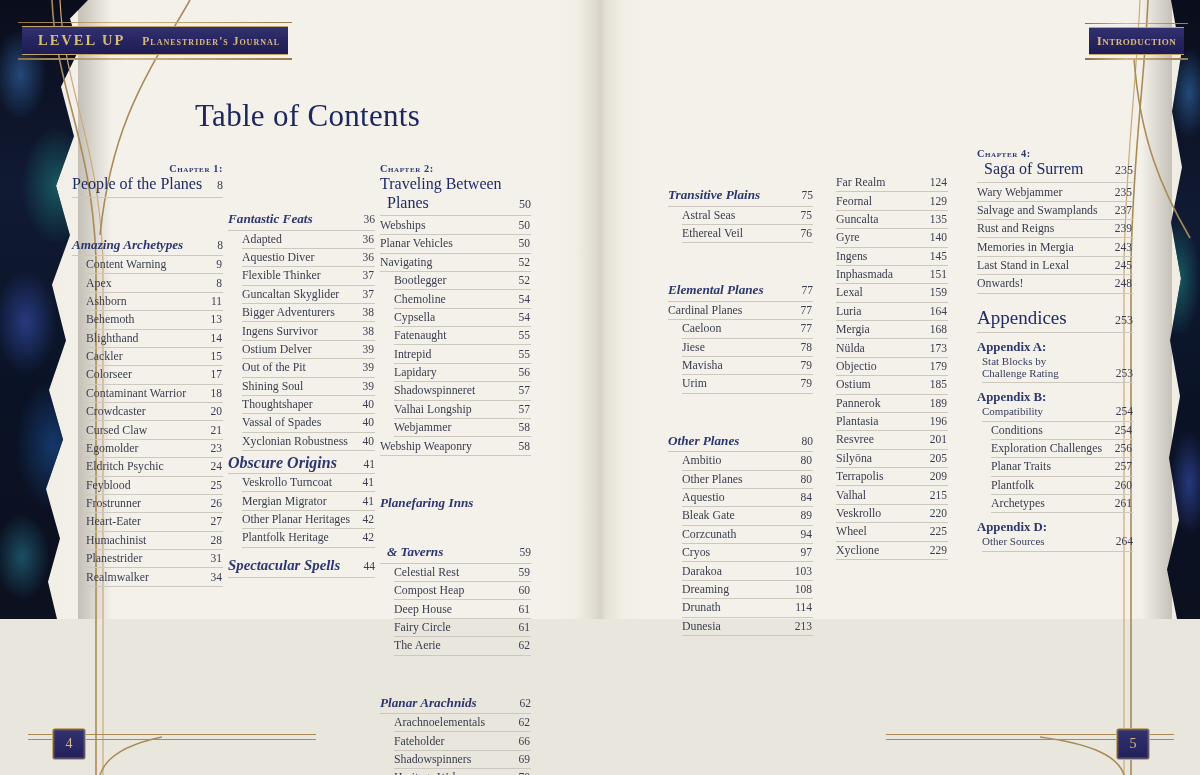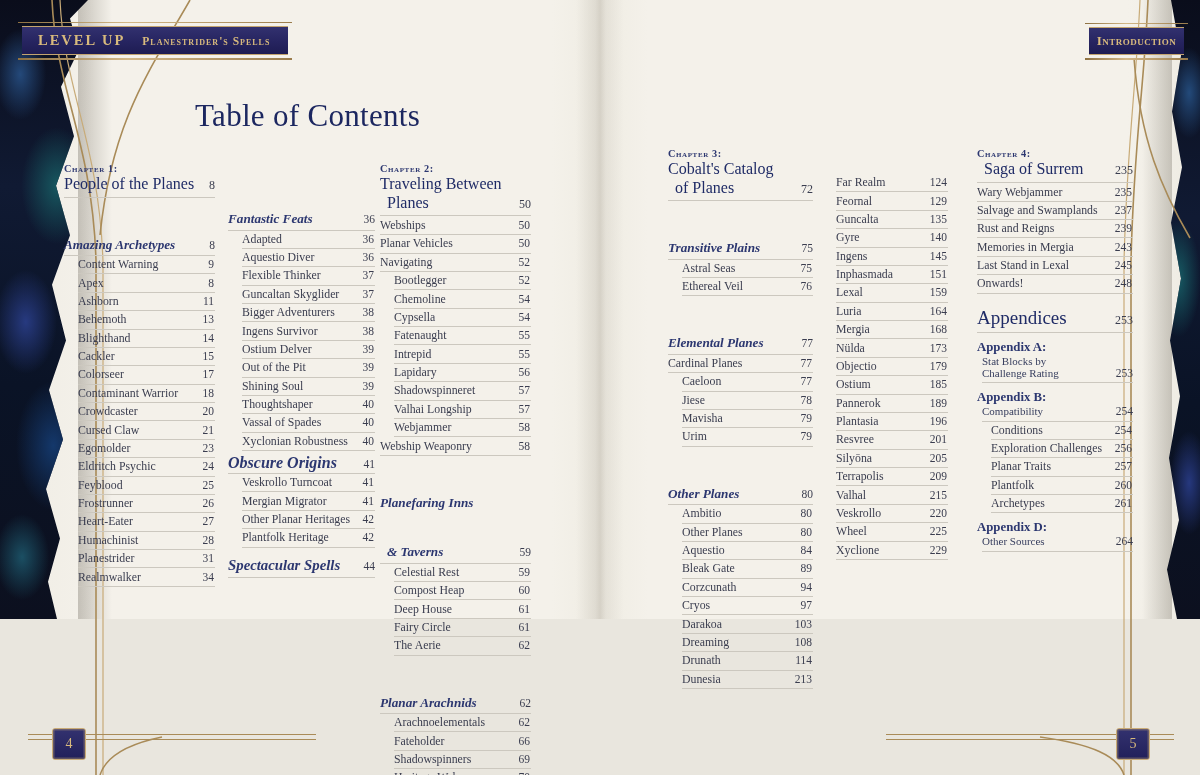--- a/index.html
+++ b/index.html
@@ -54,21 +54,21 @@
           box-shadow:inset 0 0 0 1.5px rgba(201,171,118,.35);
           display:flex;align-items:center;justify-content:center;color:#d8ba7d;font-size:14px;}
   .shield-left{left:52px;top:728px;}
   .shield-right{left:1116px;top:728px;}
 
   
   .toc-title{position:absolute;left:195px;top:98px;z-index:7;font-size:31px;color:#1c2760;letter-spacing:.3px;}
 
   
   .col{position:absolute;z-index:7;}
-  .col-1{left:64px; top:163px;width:151px;}
+  .col-1{left:72px; top:163px;width:151px;text-align:right;}
   .col-2{left:228px;top:172px;width:147px;}
   .col-3{left:380px;top:163px;width:151px;}
   .col-4{left:668px;top:148px;width:145px;}
   .col-5{left:836px;top:174px;width:112px;}
   .col-6{left:977px;top:148px;width:156px;}
 
   .row{display:flex;justify-content:space-between;align-items:baseline;
        border-bottom:1px solid #ccc8bf;margin-top:1.2px;padding:1px 1px 2.6px 0;
        font-size:11.8px;line-height:12.6px;color:#3a3d4f;}
   .row.indent{margin-left:14px;}
@@ -118,21 +118,21 @@
       <path d="M 162 737 C 128 744, 106 756, 100 775"></path>
       <path d="M 1148 0 C 1144 90, 1134 140, 1131 260 L 1131 775"></path>
       <path d="M 1140 0 C 1136 90, 1127 142, 1124 262 L 1124 775" stroke="#c8ab78" stroke-width="1.2"></path>
       <path d="M 1134 58 C 1140 140, 1162 190, 1190 238"></path>
       <path d="M 1040 737 C 1092 744, 1118 756, 1124 775"></path>
     </g>
   </svg>
 
   <div class="ribbon ribbon-left">
     <span class="brand">LEVEL UP</span>
-    <span class="journal">Planestrider's Spells</span>
+    <span class="journal">Planestrider's Journal</span>
   </div>
   <div class="ribbon ribbon-right">
     <span class="intro-label">Introduction</span>
   </div>
 
   <div class="toc-title">Table of Contents</div>
 
   <div id="toc-root">
       <div class="col col-1">
         <div class="block chapter">
@@ -414,30 +414,20 @@
         <div class="row indent">
           <span class="t">Shadowspinners</span>
           <span class="pg">69</span>
         </div>
         <div class="row indent">
           <span class="t">Heritage Webs</span>
           <span class="pg">70</span>
         </div>
       </div>
       <div class="col col-4">
-        <div class="block chapter">
-          <div class="ch-label">Chapter 3:</div>
-          <div class="trow ch-title">
-            <span class="t">Cobalt's Catalog</span>
-          </div>
-          <div class="trow ch-title underl cont">
-            <span class="t">of Planes</span>
-            <span class="pg">72</span>
-          </div>
-        </div>
         <div class="block sec lg">
           <div class="trow underl">
             <span class="t">Transitive Plains</span>
             <span class="pg">75</span>
           </div>
         </div>
         <div class="row indent">
           <span class="t">Astral Seas</span>
           <span class="pg">75</span>
         </div>

